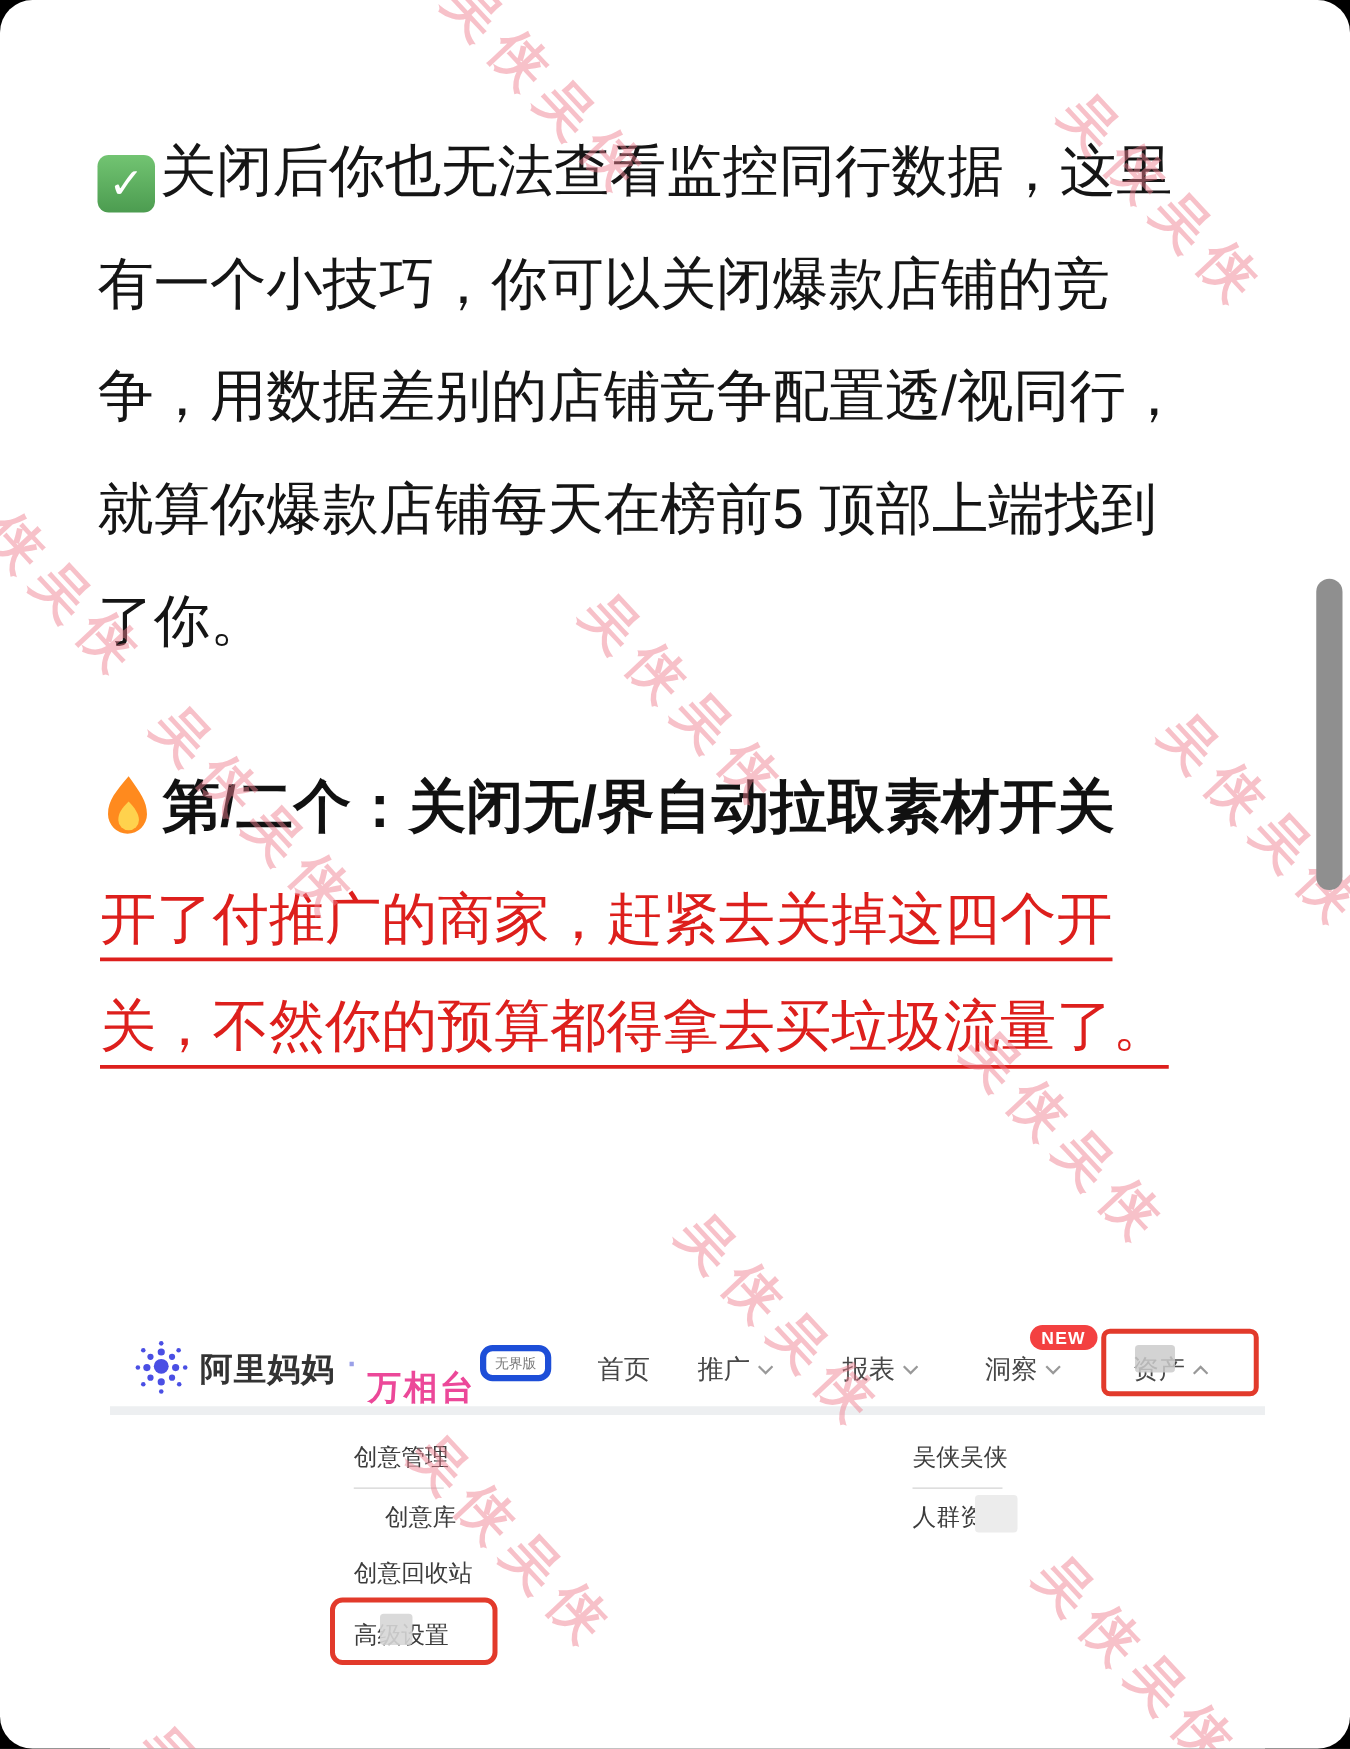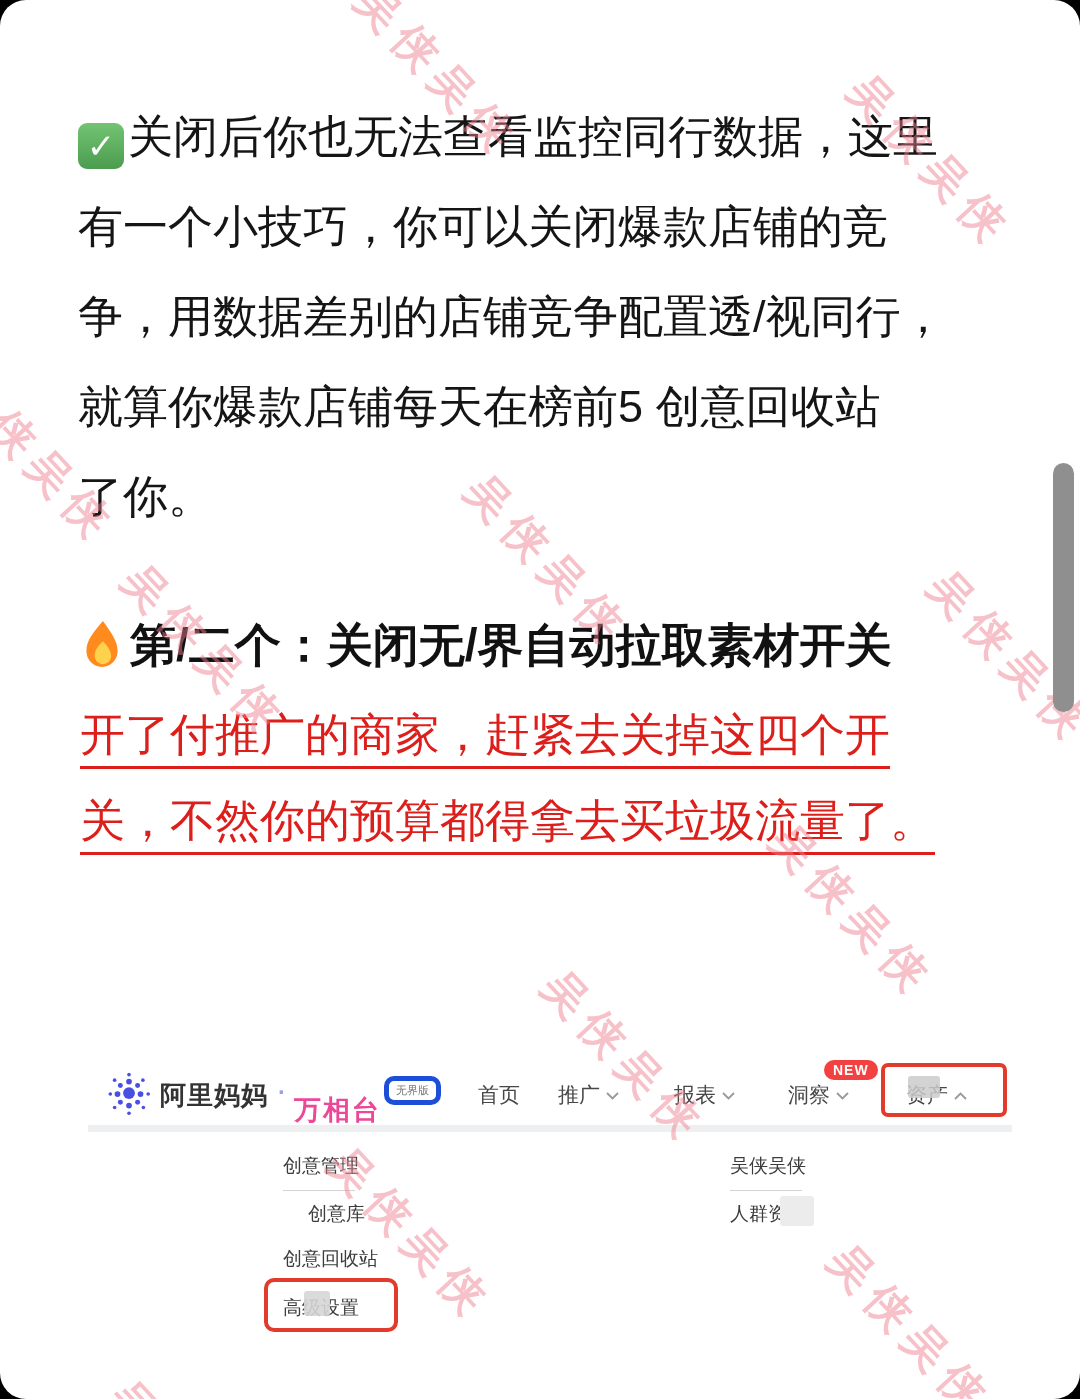--- a/index.html
+++ b/index.html
@@ -66,21 +66,21 @@
   <span class="wm" style="left:800px;top:812px;">吴侠吴侠</span>
   <span class="wm" style="left:572px;top:958px;">吴侠吴侠</span>
   <span class="wm" style="left:358px;top:1135px;">吴侠吴侠</span>
   <span class="wm" style="left:858px;top:1232px;">吴侠吴侠</span>
   <span class="wm" style="left:140px;top:1368px;">吴侠吴侠</span>
 
   <div class="para" style="top:92px;">
     <div class="pline"><span class="check-box">✓</span><span>关闭后你也无法查看监控同行数据，这里</span></div>
     <div class="pline">有一个小技巧，你可以关闭爆款店铺的竞</div>
     <div class="pline">争，用数据差别的店铺竞争配置透/视同行，</div>
-    <div class="pline">就算你爆款店铺每天在榜前5 创意回收站</div>
+    <div class="pline">就算你爆款店铺每天在榜前5 顶部上端找到</div>
     <div class="pline">了你。</div>
   </div>
 
   <div class="heading">
     <span class="fire">
       <svg width="44" height="50" viewBox="0 0 48 52">
         <path d="M25 1 C14 14 7 22 7 34 a17 17 0 0 0 34 0 C41 23 35 15 25 1 Z" fill="#ff8a1e"></path>
         <path d="M25 23 C19 29 16 33 16 39 a9 9 0 0 0 18 0 C34 34 30 28 25 23 Z" fill="#ffd24d"></path>
       </svg>
     </span><span>第/二个：关闭无/界自动拉取素材开关</span>

